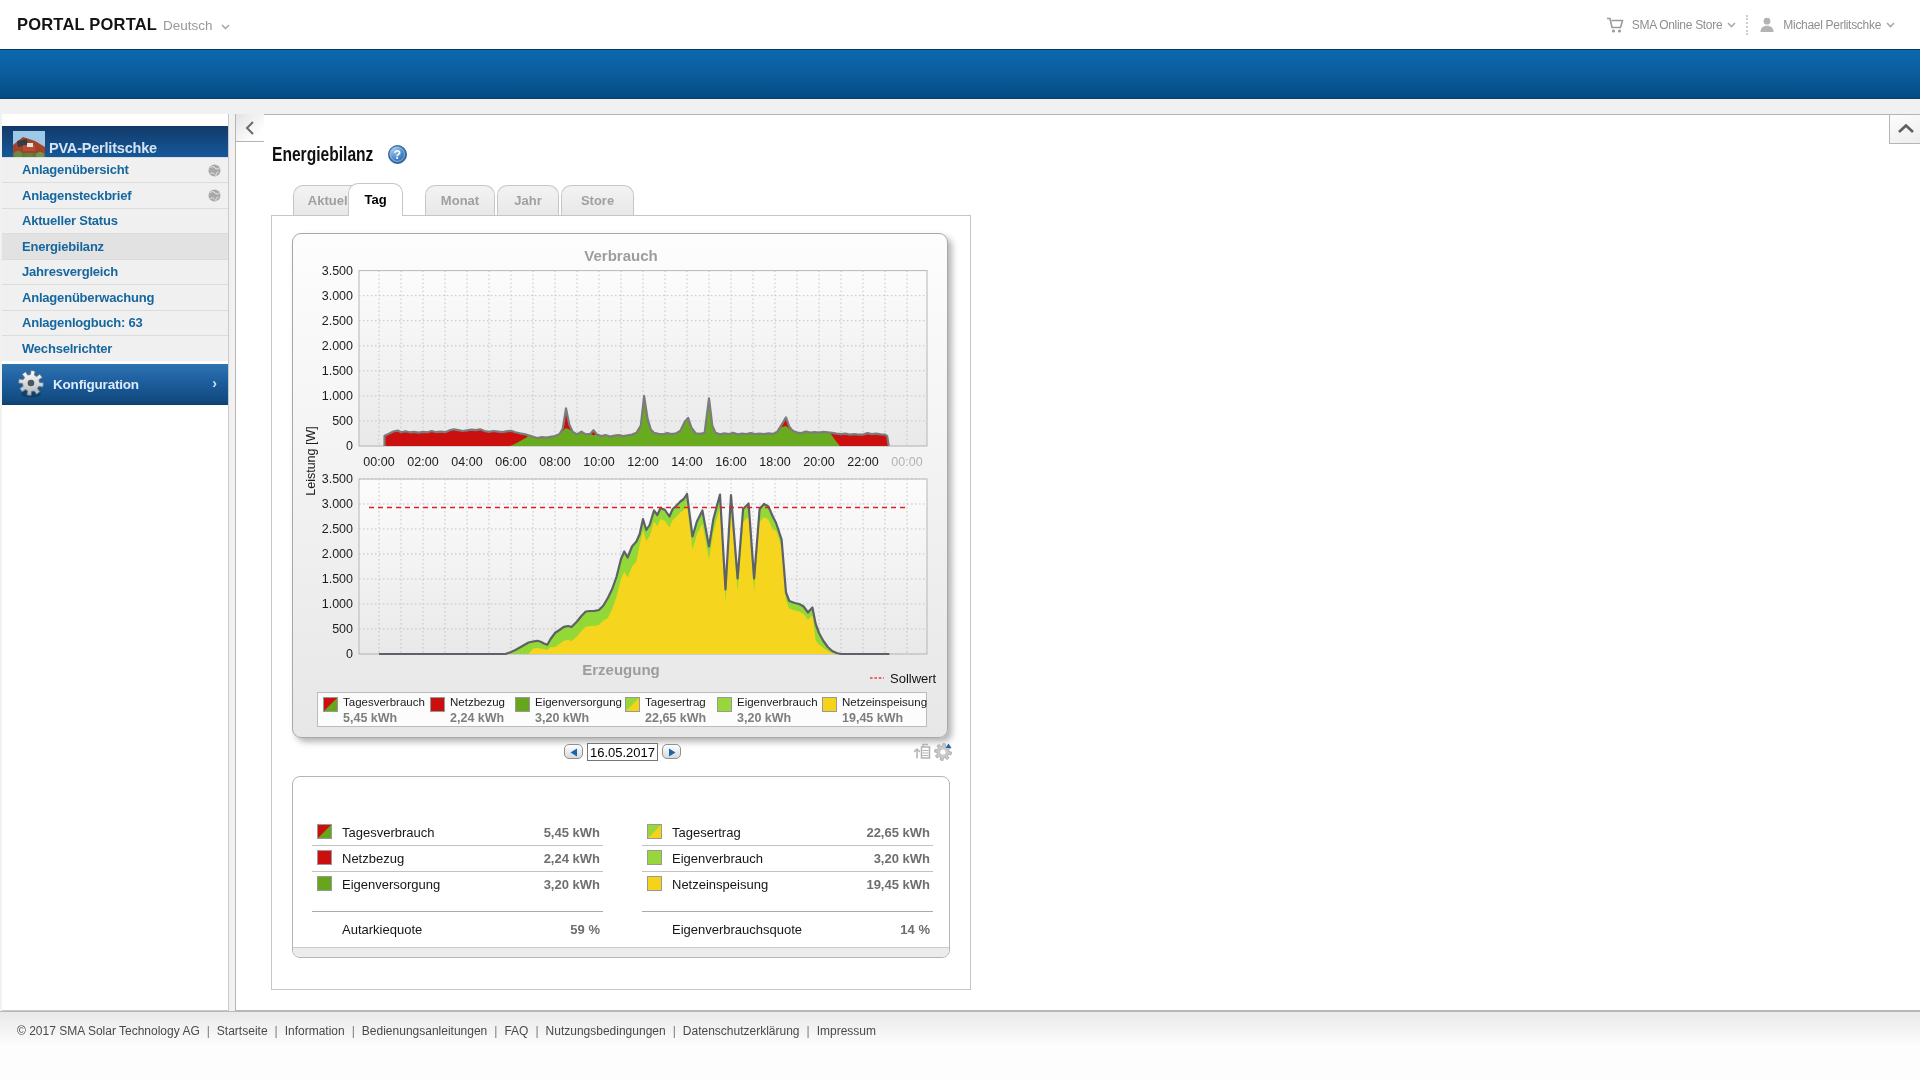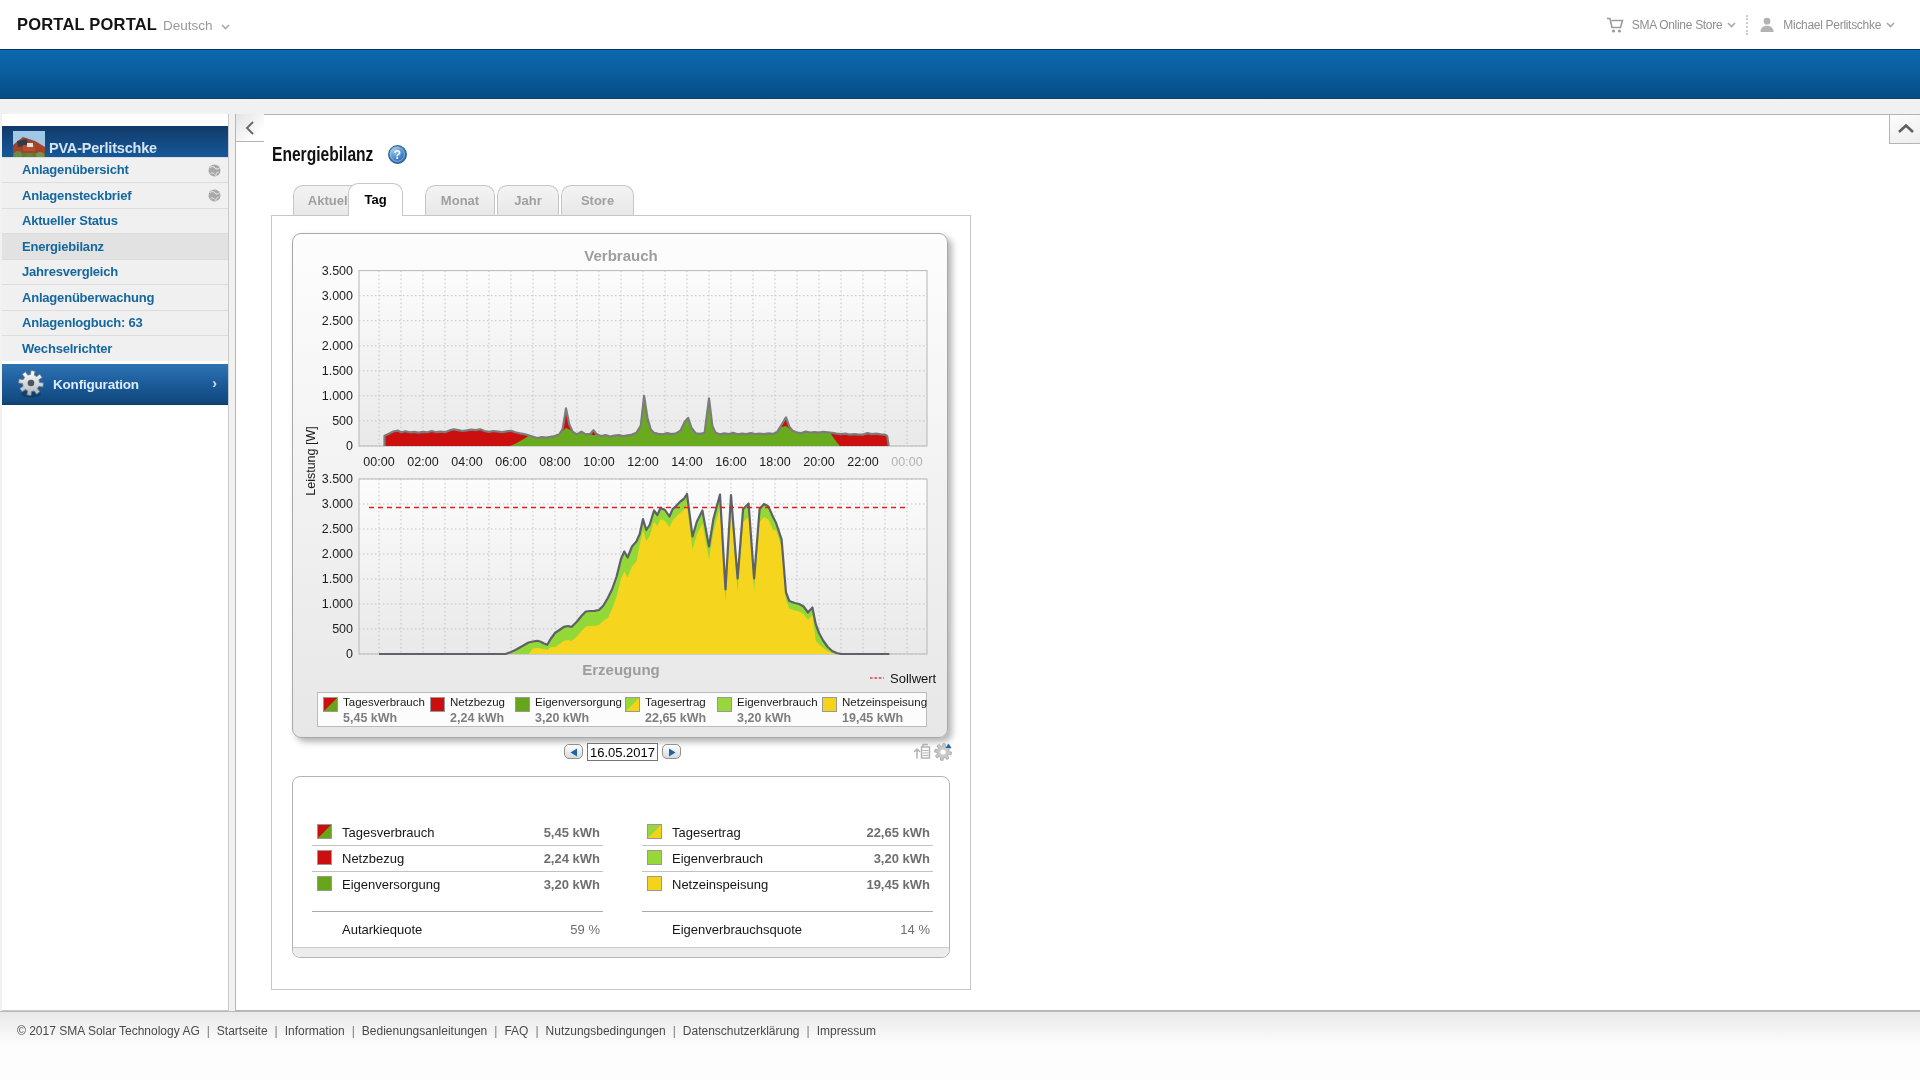--- a/index.html
+++ b/index.html
@@ -77,21 +77,21 @@
 #bilhead{position:absolute;left:0;top:0;width:656px;height:24px;background:linear-gradient(#fcfcfc,#e4e4e4);border-bottom:1px solid #ccc;border-radius:8px 8px 0 0}
 #bilfoot{position:absolute;left:0;top:170px;width:656px;height:10px;background:#ececec;border-top:1px solid #ccc;border-radius:0 0 8px 8px}
 #bilhead .tri{position:absolute;left:10px;top:9px;width:0;height:0;border-left:4px solid transparent;border-right:4px solid transparent;border-top:6px solid #555}
 #bilhead .btxt{position:absolute;left:22px;top:5px;font-size:13px;font-weight:bold;color:#454545}
 .brow{position:absolute;height:26px}
 .brow .sw{position:absolute;left:0;top:4px}
 .brow .blab{position:absolute;left:25px;top:6px;font-size:13px;color:#161616}
 .brow .bval{position:absolute;right:0;top:6px;font-size:13px;font-weight:bold;color:#6e6e6e}
 .bsep{position:absolute;height:1px;background:#c2c2c2}
 .qrow{position:absolute;font-size:13px;color:#161616}
-.qval{position:absolute;font-size:13px;font-weight:normal;color:#6e6e6e}
+.qval{position:absolute;font-size:13px;font-weight:bold;color:#6e6e6e}
 
 
 #footer{left:0;top:1011px;width:1920px;height:69px;background:linear-gradient(#e9e9e9,#fdfdfd 34px,#fdfdfd);border-top:1px solid #b9b9b9}
 #footer .ftxt{position:absolute;left:17px;top:12px;font-size:12px;color:#4a4a4a}
 #footer .ftxt span.sep{color:#7a7a7a;margin:0 7px}
 </style></head>
 <body>
 <div id="page">
 
 <div class="abs" id="topbar">

